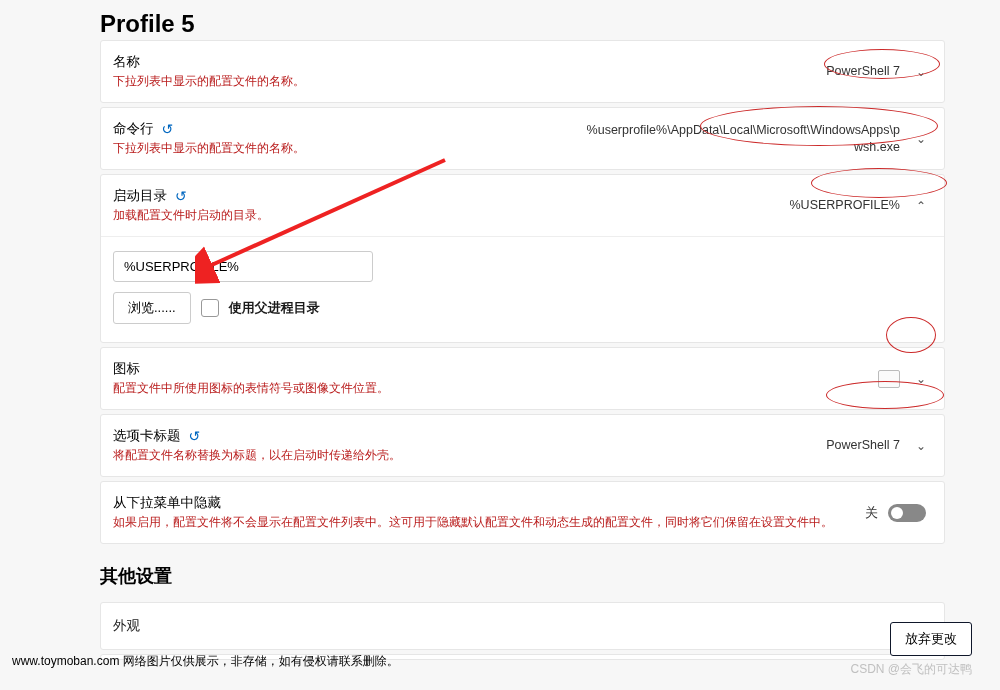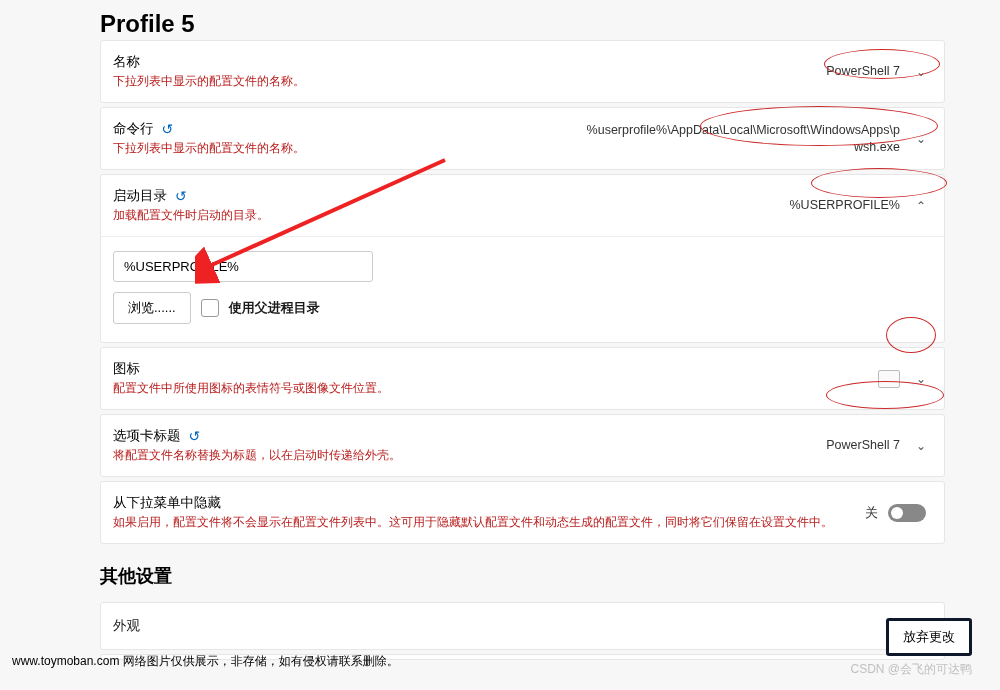--- a/index.html
+++ b/index.html
@@ -141,21 +141,21 @@
     }
     .arrow {
       position: absolute;
       pointer-events: none;
     }
     .footer-discard {
       position: absolute;
       right: 28px;
       bottom: 34px;
       background: #fff;
-      border: 3px solid #0f172a;
+      border: 1px solid #0f172a;
       padding: 7px 14px;
       font-size: 13px;
       border-radius: 3px;
       cursor: pointer;
     }
     .watermark-left {
       position: absolute;
       left: 12px;
       bottom: 20px;
       font-size: 12px;

